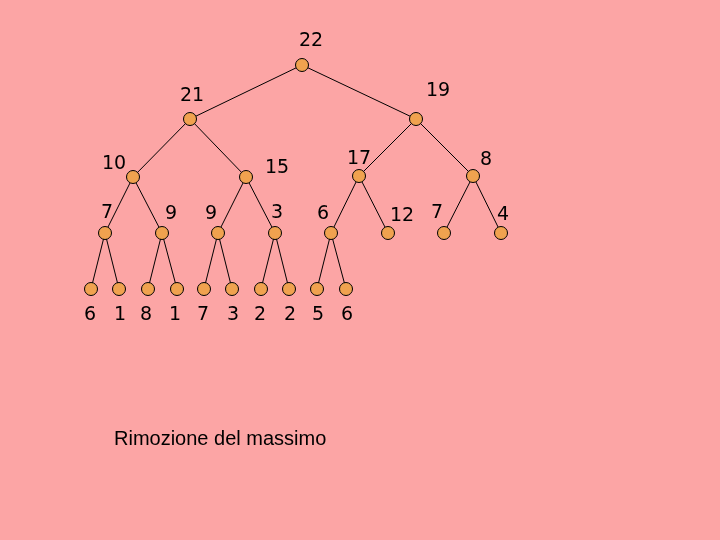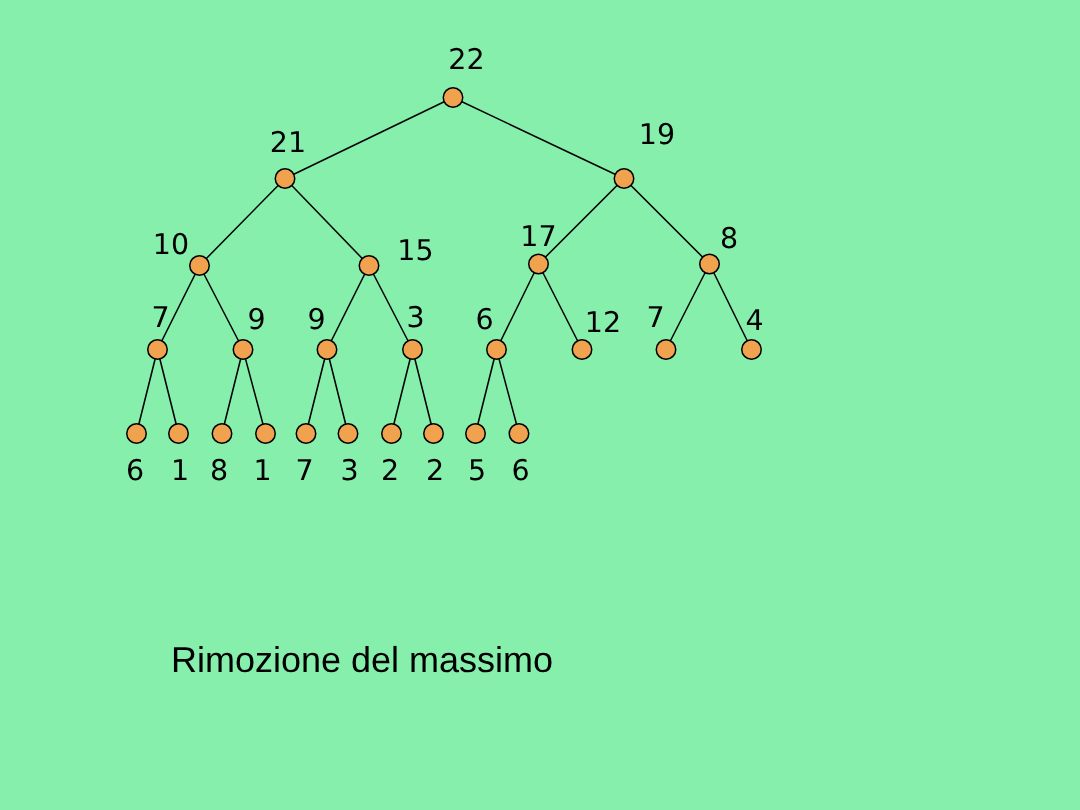--- a/index.html
+++ b/index.html
@@ -4,39 +4,39 @@
 <style>
   html, body {
     margin: 0;
     padding: 0;
     background: #ffffff;
   }
   .slide {
     position: relative;
     width: 720px;
     height: 540px;
-    background: #86efac;
+    background: #fca5a5;
     overflow: hidden;
     font-family: "Liberation Sans", sans-serif;
   }
   .tree-svg {
     position: absolute;
     left: 0;
     top: 0;
   }
   .tree-svg text {
     font-family: "DejaVu Sans", sans-serif;
     font-size: 19px;
     text-anchor: middle;
   }
   .caption {
     position: absolute;
     left: 114px;
     top: 427px;
-    font-size: 24px;
+    font-size: 20px;
     line-height: 1.15;
     color: #000000;
     white-space: nowrap;
   }
   .cost {
     position: absolute;
     left: 456px;
     top: 424px;
     font-size: 19px;
     line-height: 1.15;

